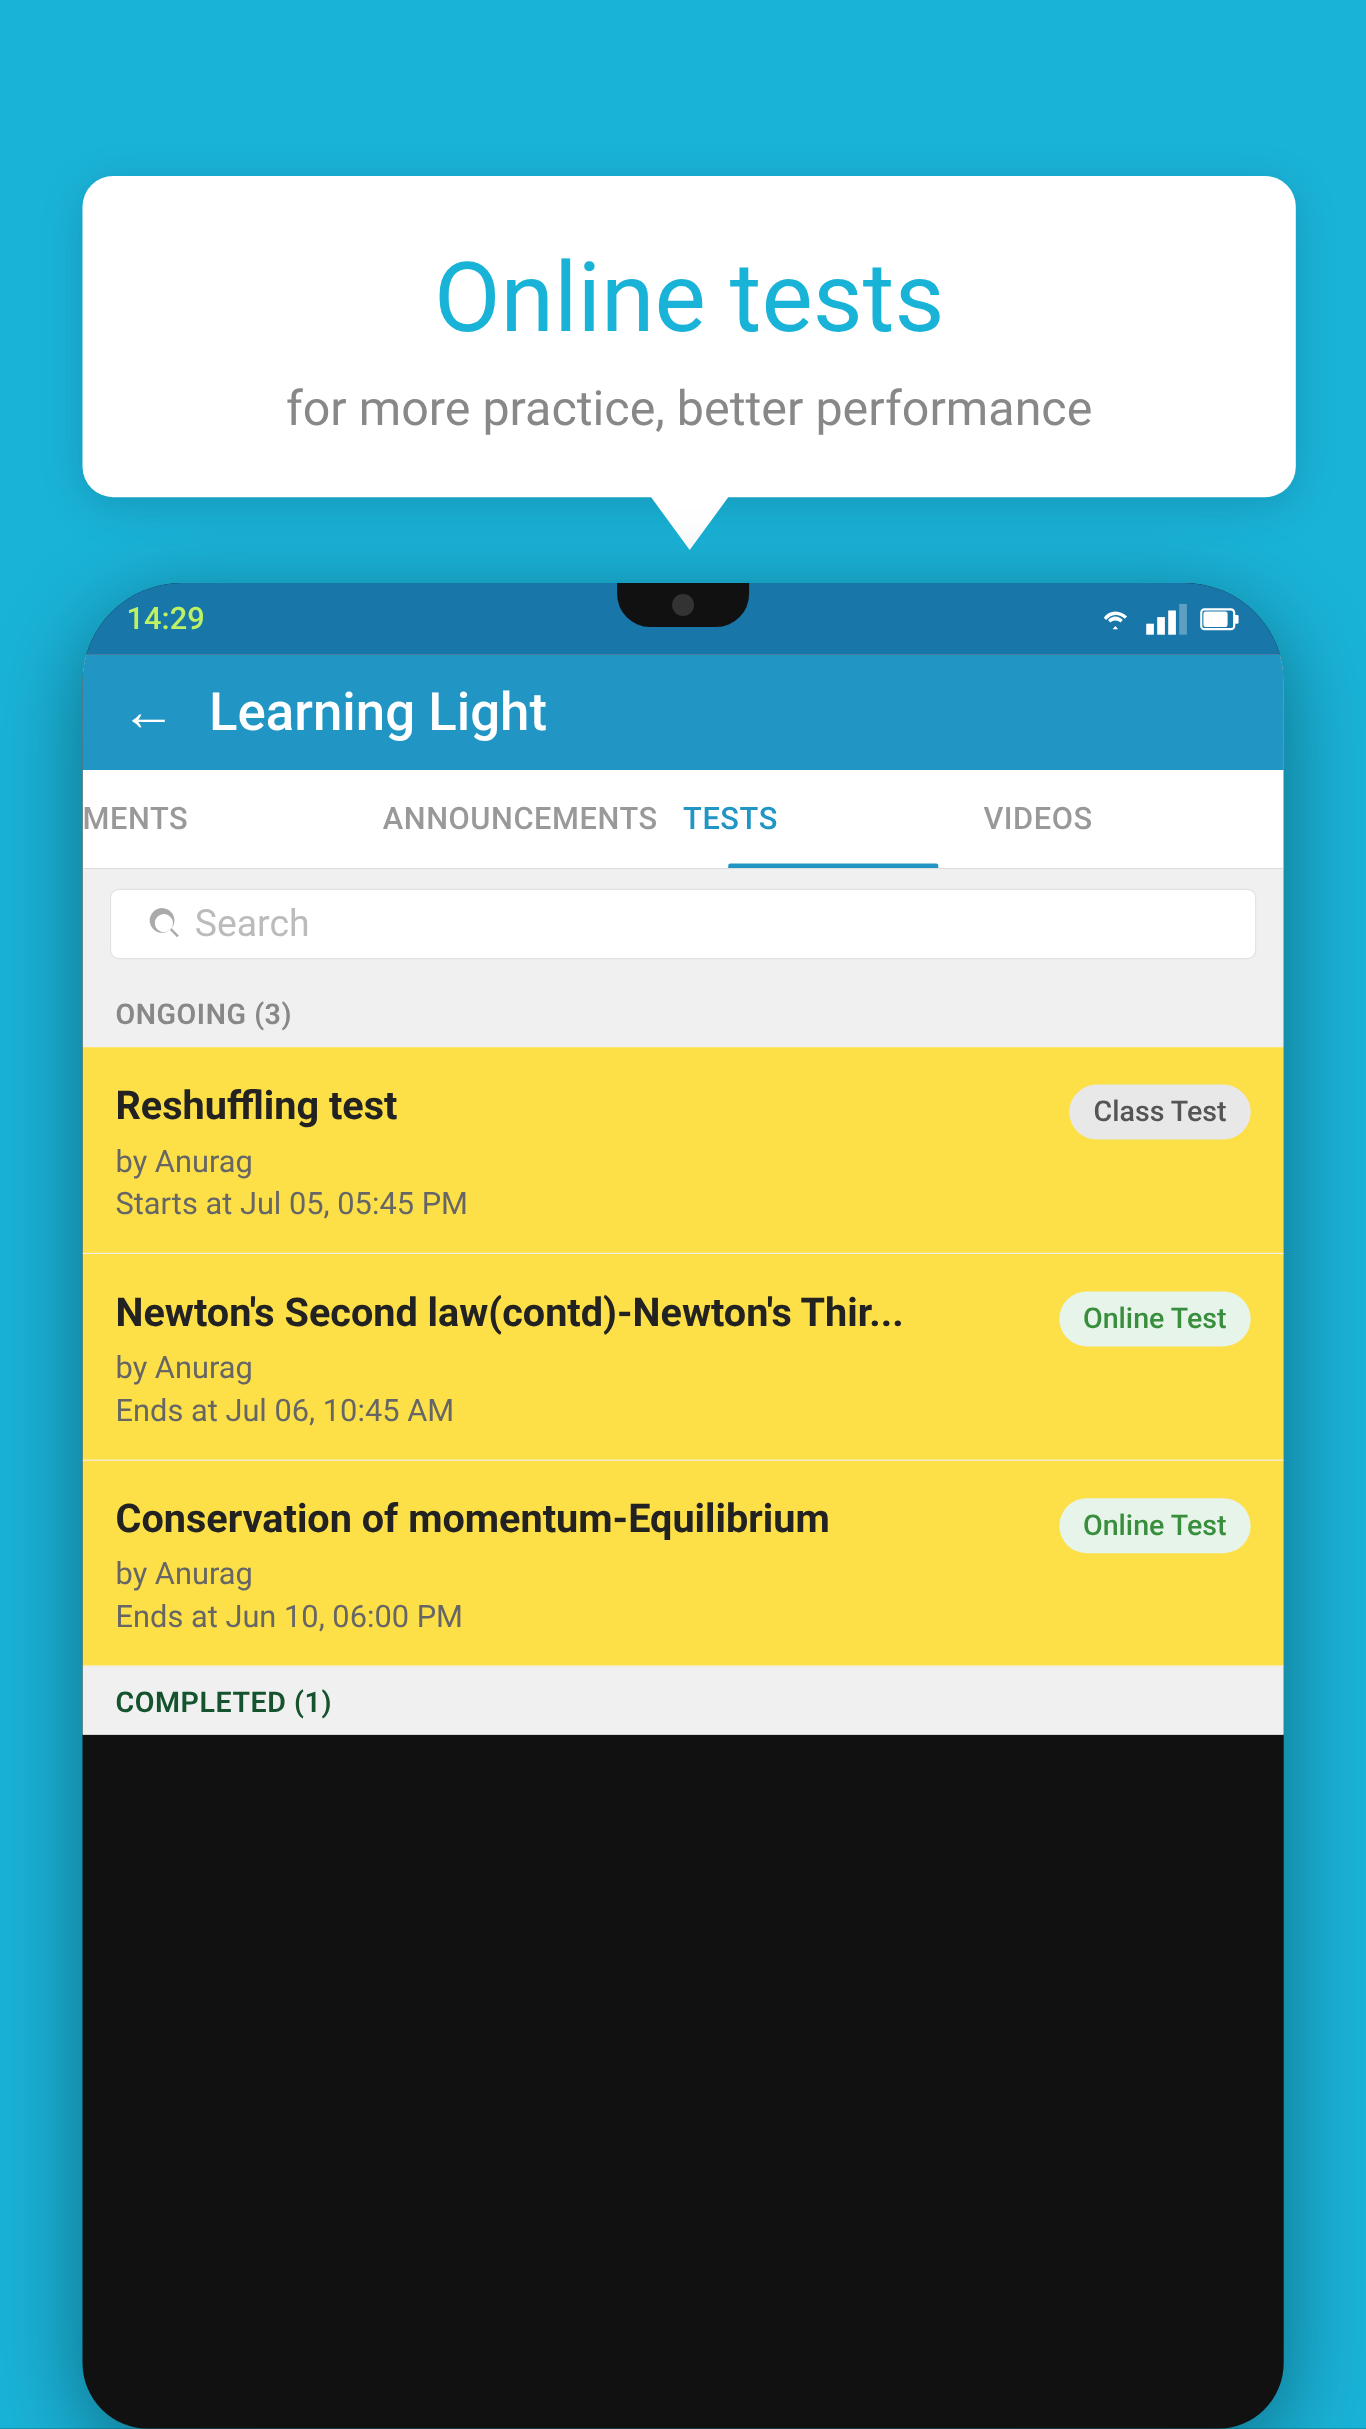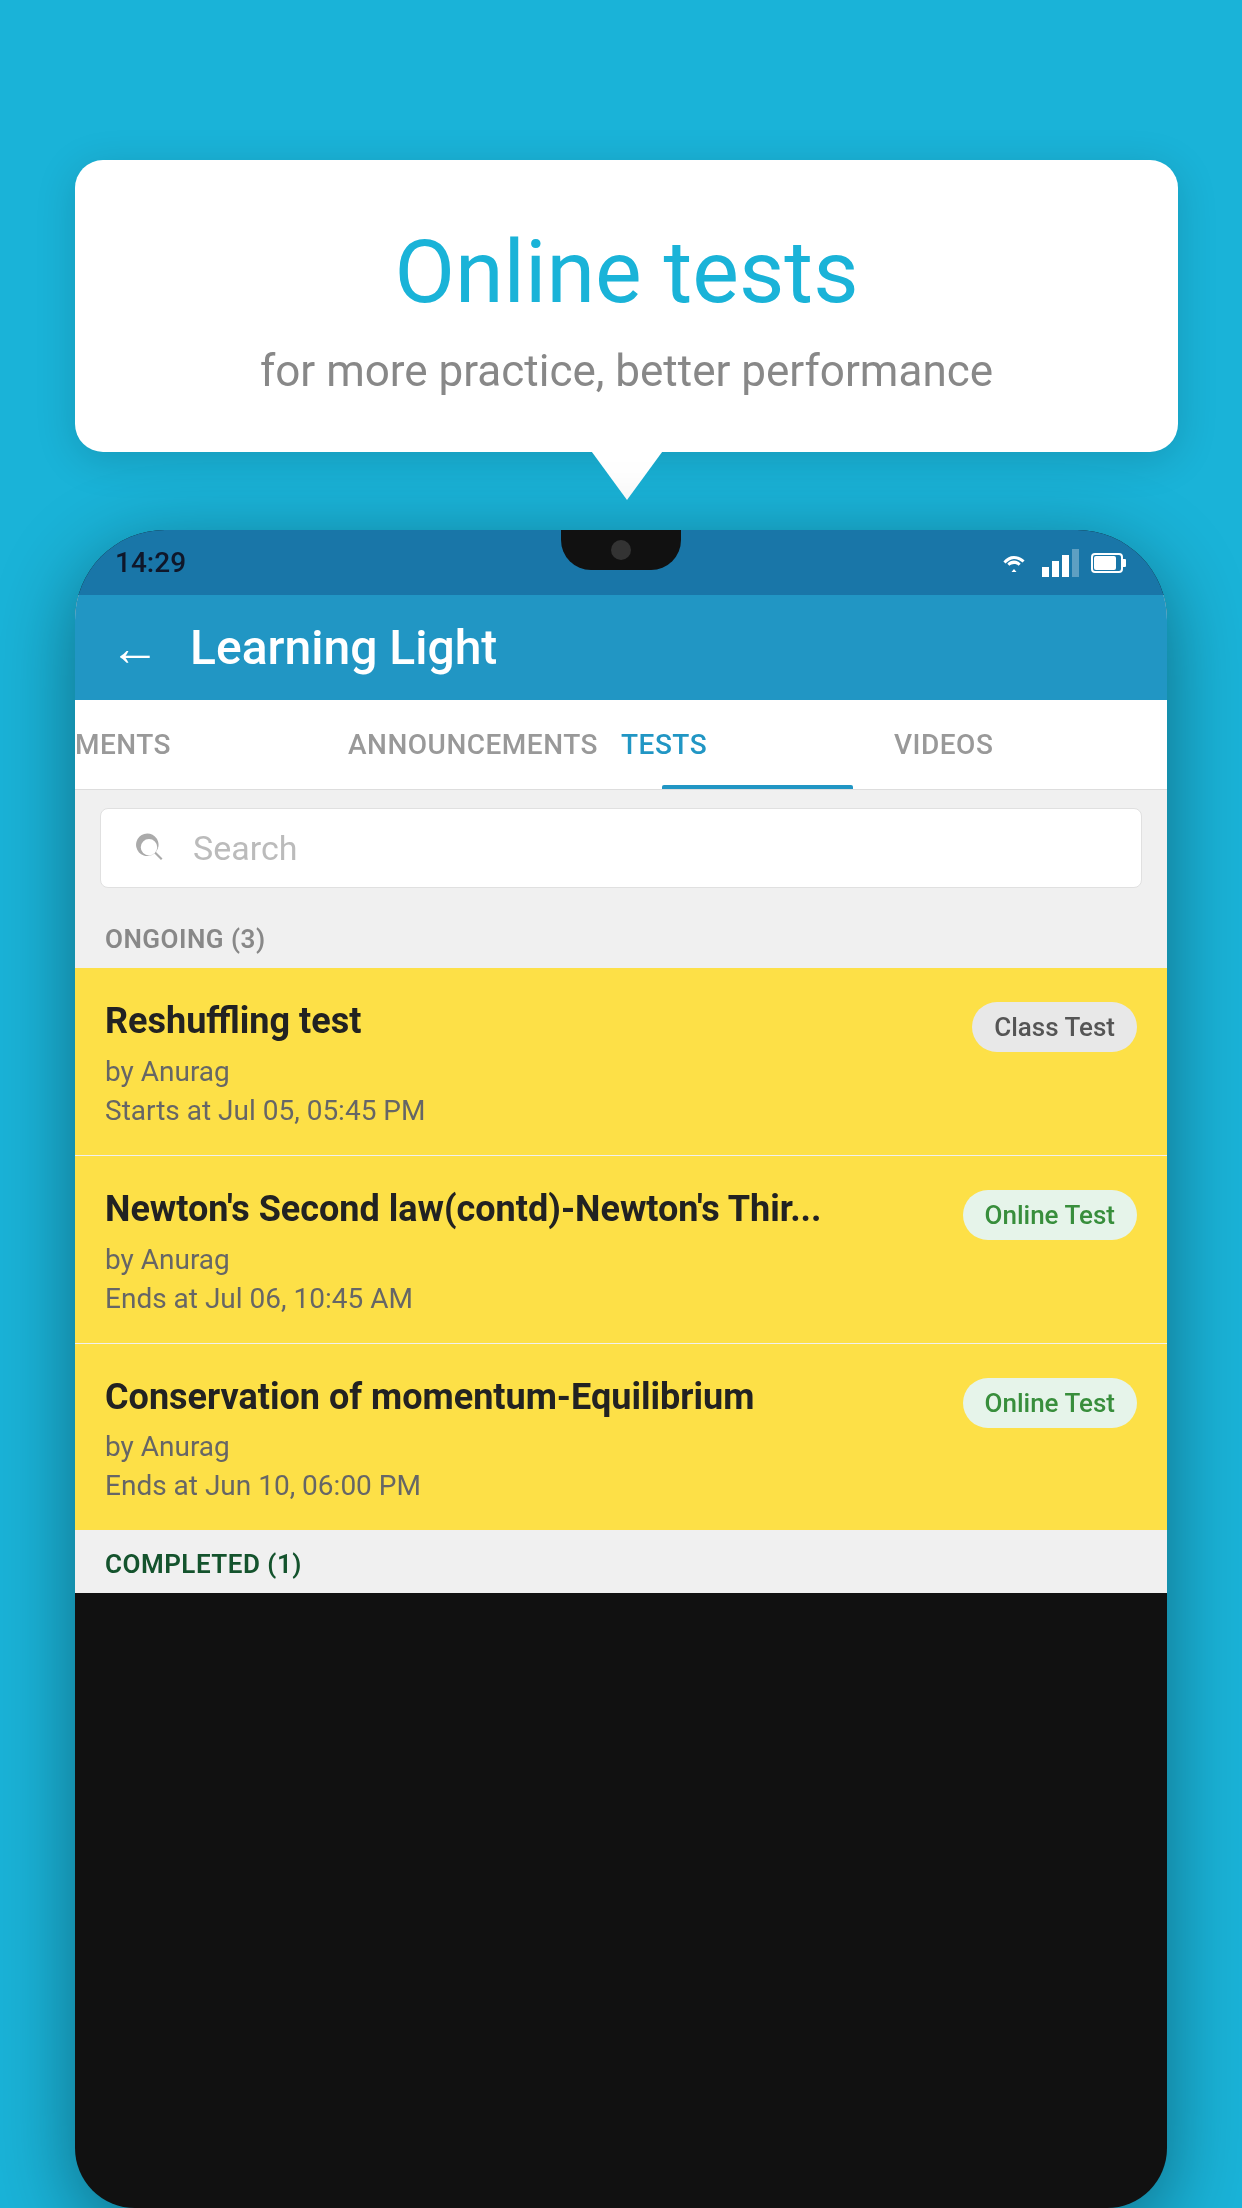--- a/index.html
+++ b/index.html
@@ -67,21 +67,21 @@
     .status-bar {
       background: #1976a8;
       height: 65px;
       display: flex;
       align-items: center;
       justify-content: space-between;
       padding: 0 40px;
       position: relative;
     }
     .status-time {
-      color: #0f172a;
+      color: #bef264;
       font-size: 28px;
       font-weight: 500;
     }
     .status-icons {
       display: flex;
       align-items: center;
       gap: 12px;
     }
     .notch {
       position: absolute;
@@ -160,25 +160,25 @@
     }
 
     
     .search-container {
       background: #f0f0f0;
       padding: 18px 25px;
     }
     .search-bar {
       background: #fff;
       border-radius: 8px;
-      height: 80px;
+      height: 64px;
       display: flex;
       align-items: center;
       padding: 0 30px;
-      gap: 26px;
+      gap: 10px;
       border: 1px solid #e0e0e0;
     }
     .search-placeholder {
       font-size: 34px;
       color: #bbb;
     }
 
     
     .section-label {
       background: #f0f0f0;

